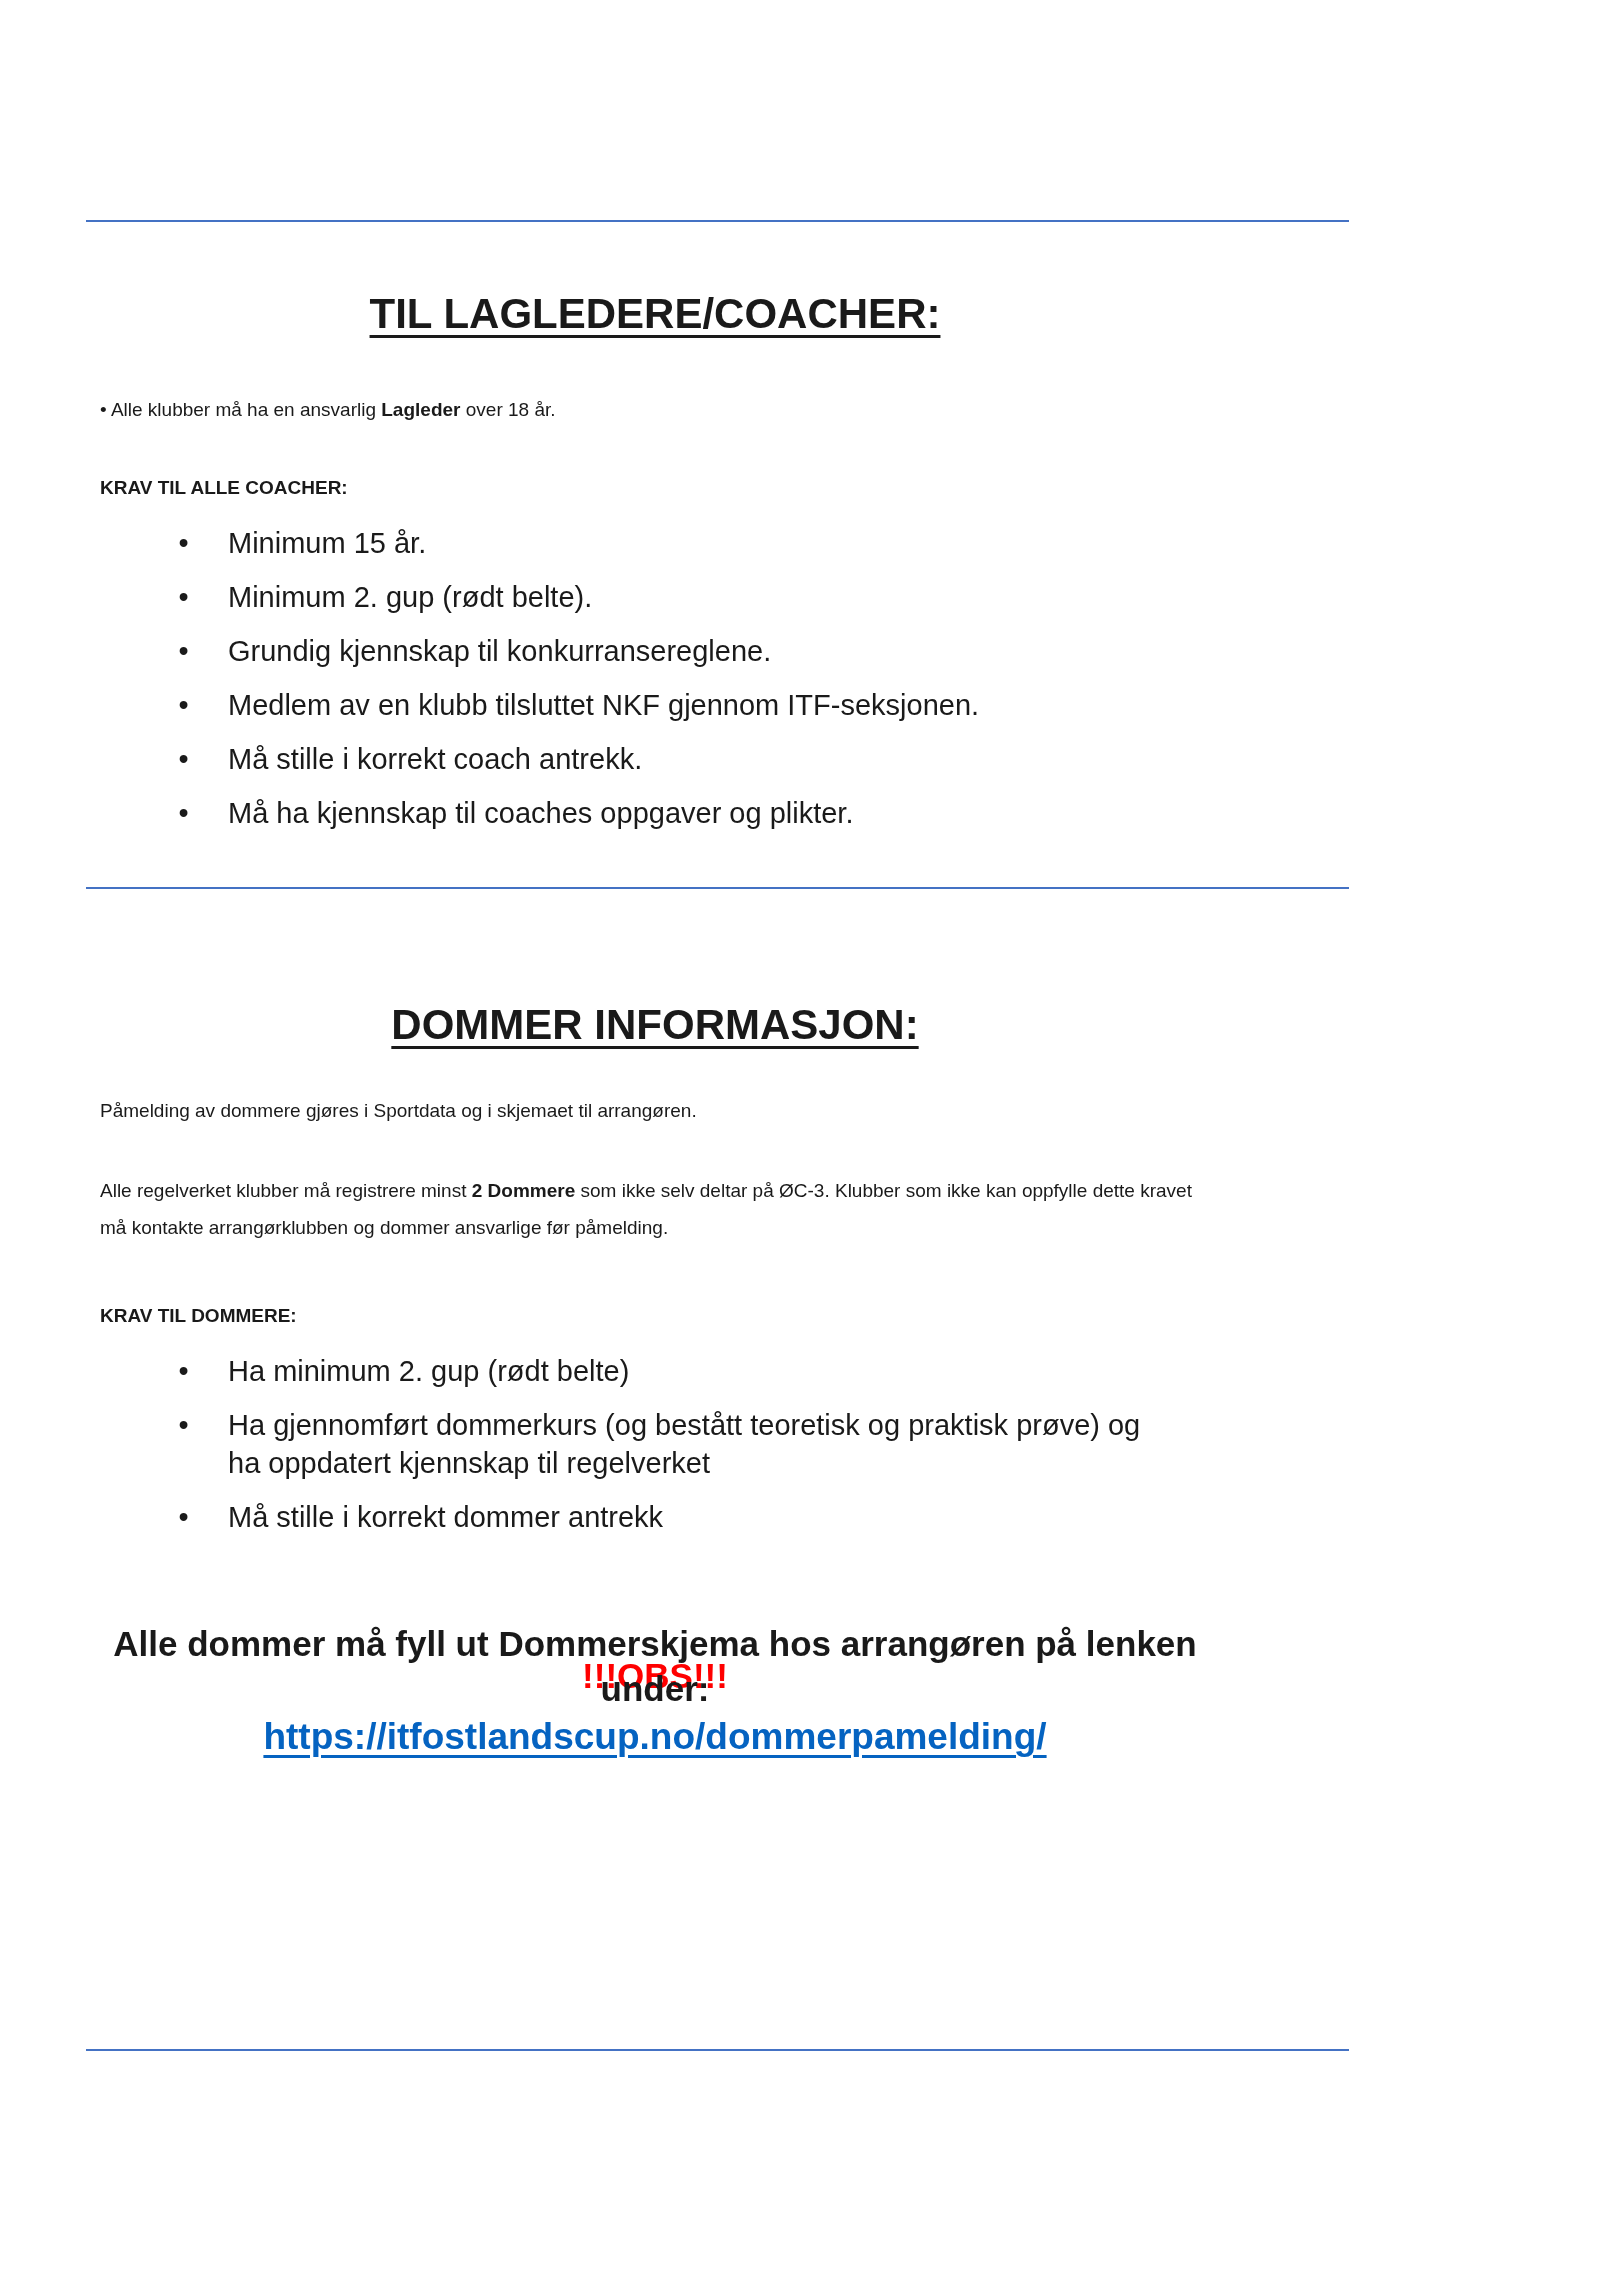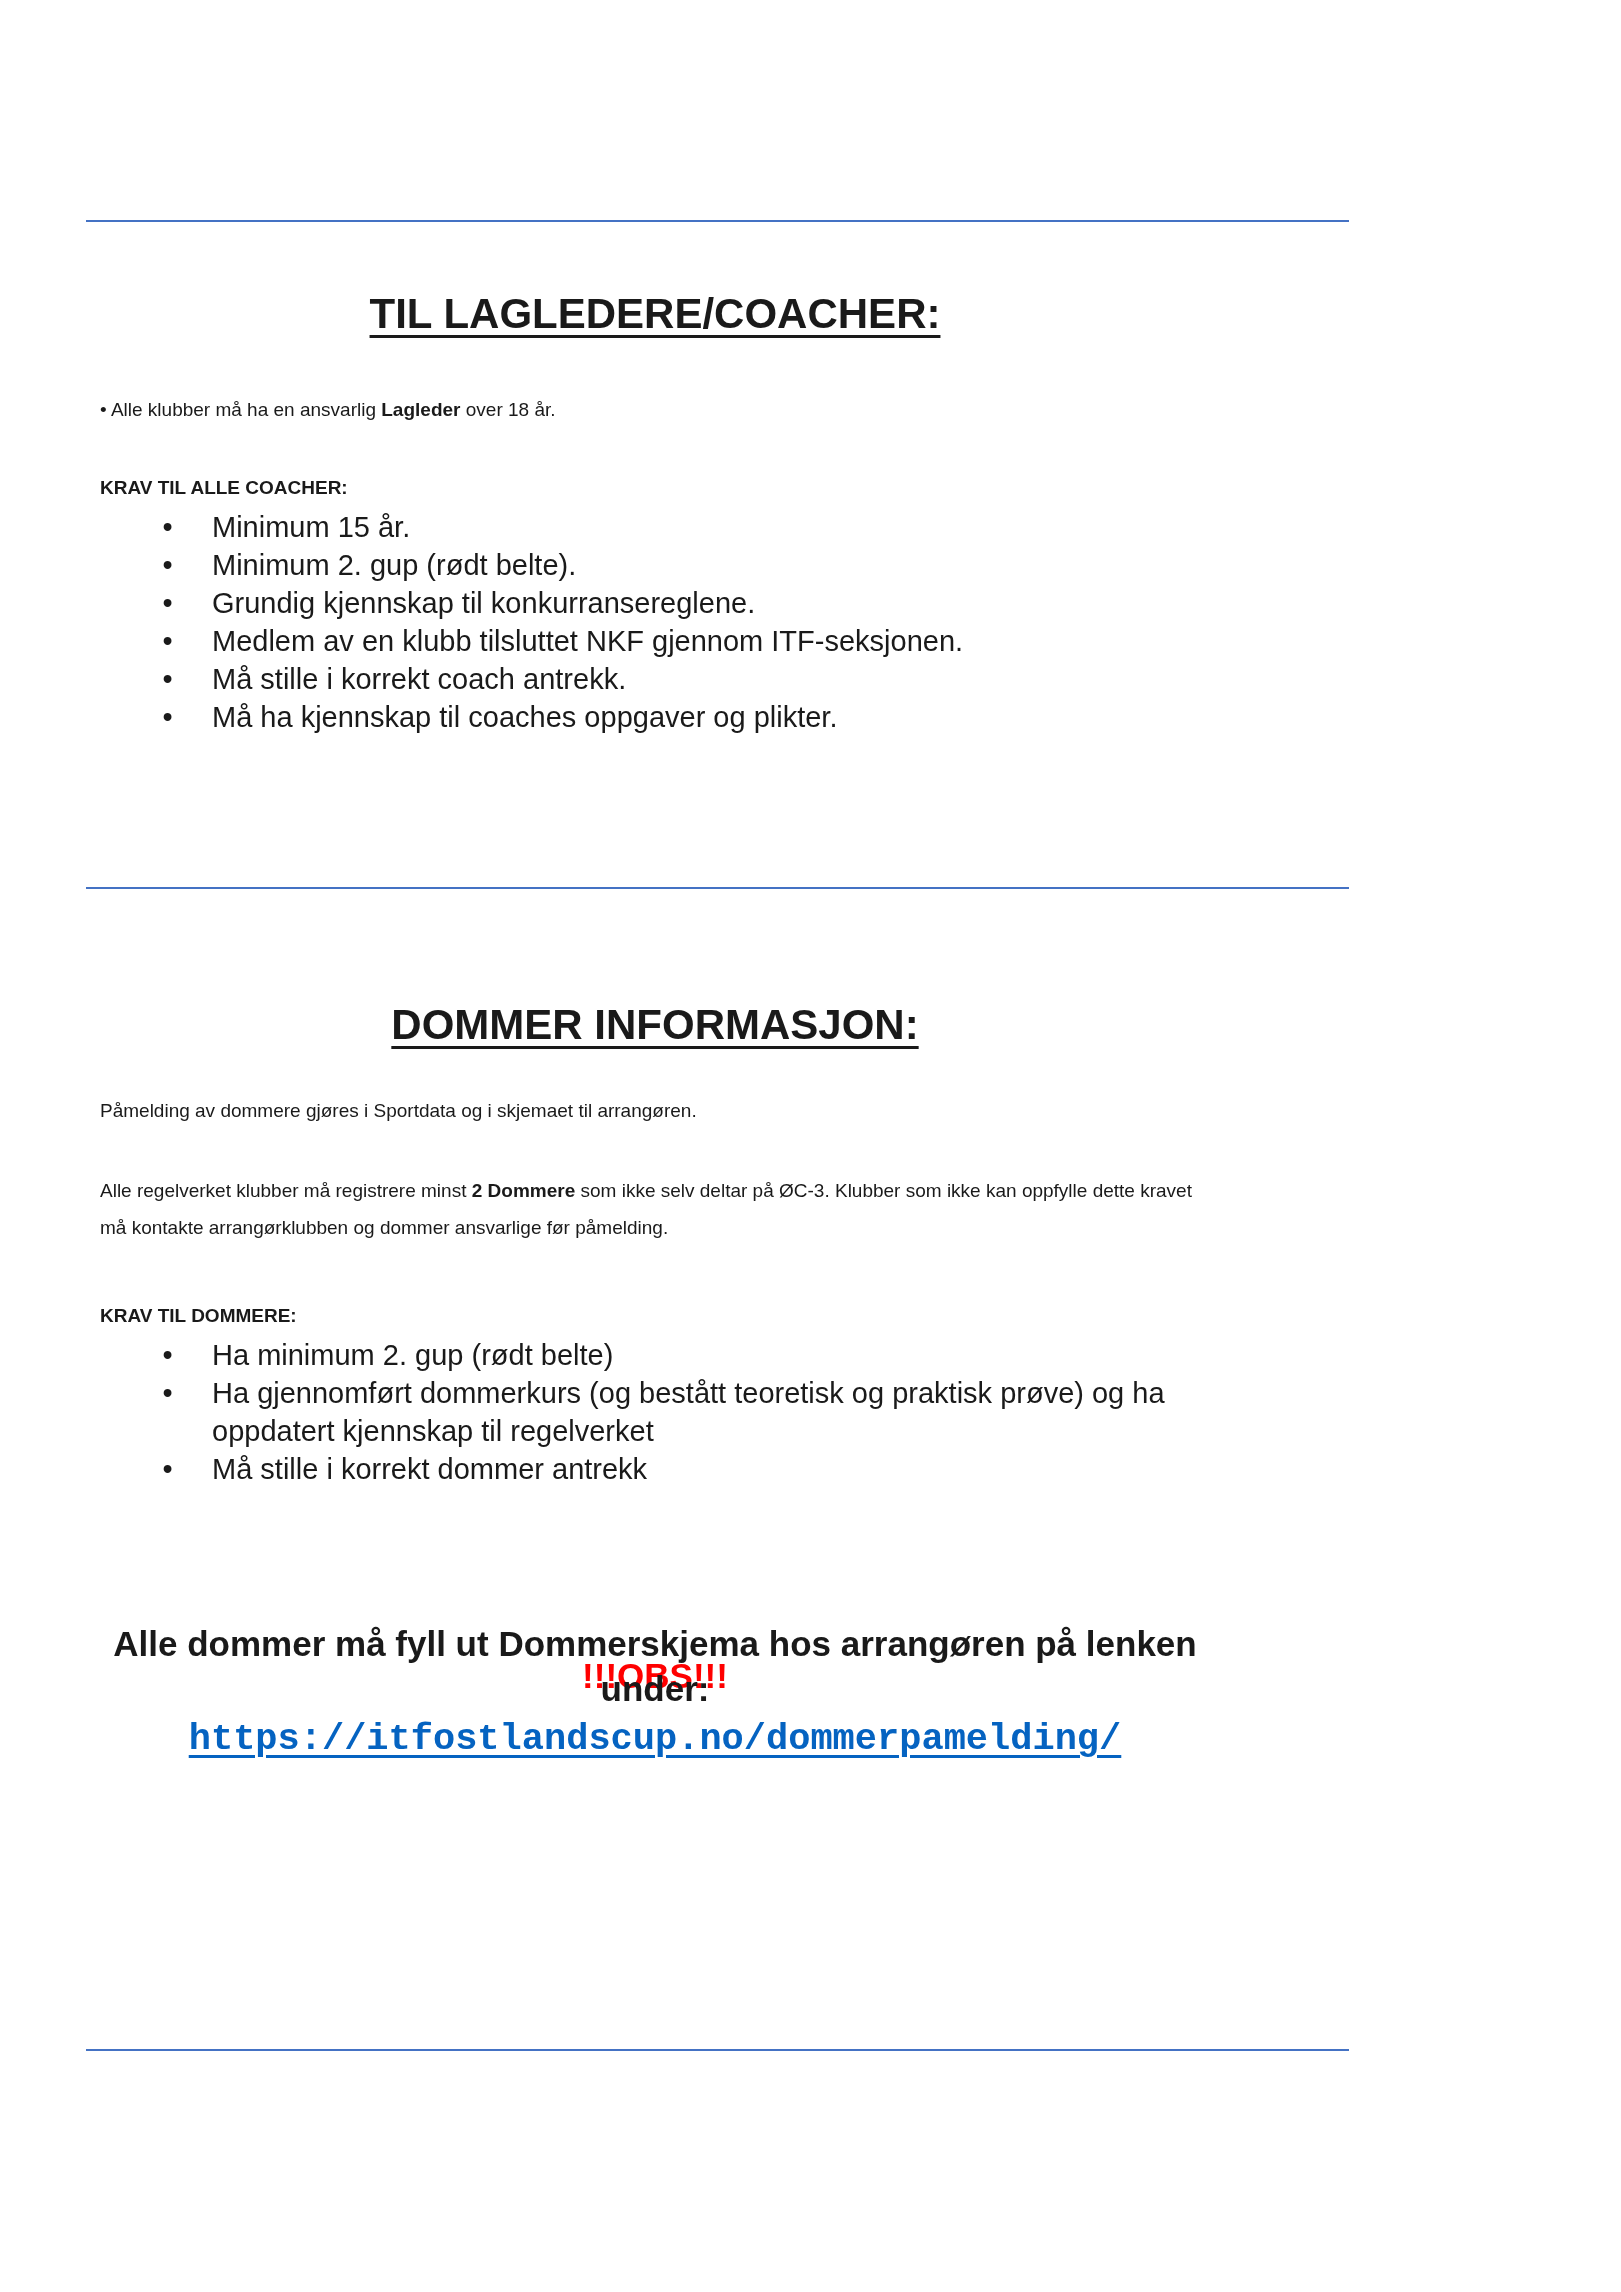--- a/index.html
+++ b/index.html
@@ -63,21 +63,21 @@
     list-style: none;
     position: absolute;
     left: 145px;
     right: 157px;
     font-size: 29px;
   }
   ul.req-list li {
     position: relative;
     padding-left: 67px;
     line-height: 38px;
-    margin: 0;
+    margin: 16px;
   }
   ul.req-list li::before {
     content: "\2022";
     position: absolute;
     left: 17.6px;
     top: 0;
   }
   .list-1 { top: 508px; }
   .list-2 { top: 1336px; max-width: 1245px; }
 
@@ -102,21 +102,20 @@
     font-size: 37px;
     line-height: 47px;
     font-weight: bold;
   }
   .link-line a {
     color: var(--link);
     text-decoration: underline;
     text-decoration-thickness: 2.9px;
     text-underline-offset: 5.9px;
     font-weight: bold;
-    font-family: Liberation Mono, monospace;
   }
 </style>
 </head>
 <body>
 
 <div class="page">
 
   <div class="rule rule-1"></div>
 
   <h1 class="block centered doc-title title-1">TIL LAGLEDERE/COACHER:</h1>

